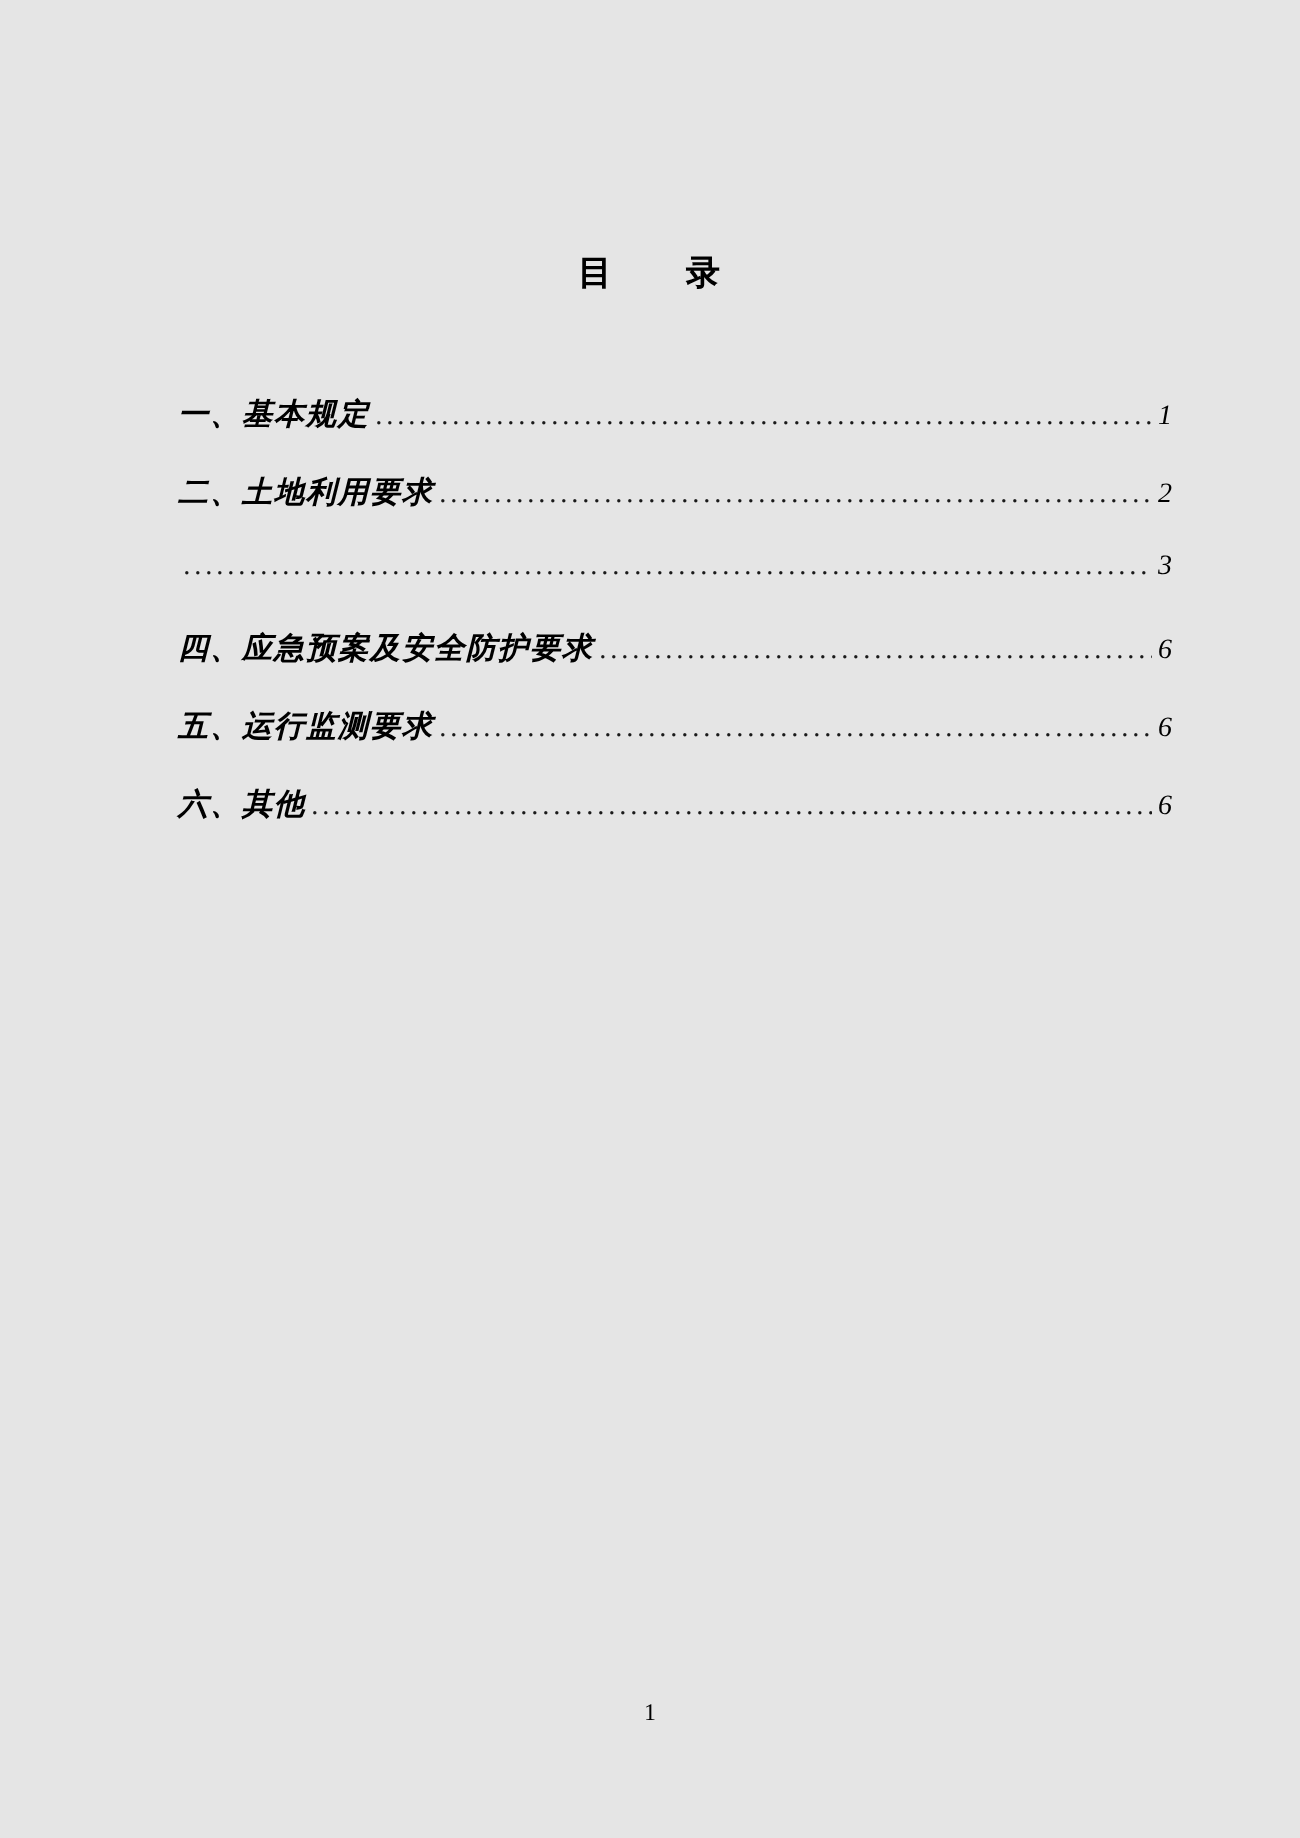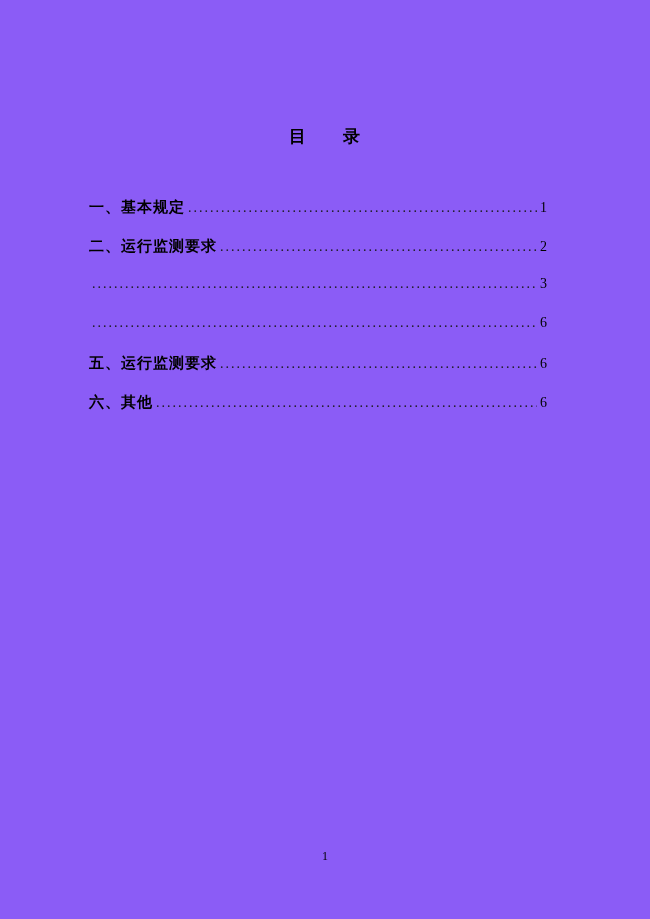--- a/index.html
+++ b/index.html
@@ -4,38 +4,39 @@
 <style>
   html, body {
     margin: 0;
     padding: 0;
     background: #ffffff;
   }
   .page {
     position: relative;
     width: 650px;
     height: 919px;
-    background: #8b5cf6;
+    background: #e5e5e5;
     color: #000000;
     font-family: "Liberation Serif", "DejaVu Serif", serif;
     overflow: hidden;
   }
   .doc-title {
     padding-top: 126px;
     text-align: center;
     font-size: 17px;
     font-weight: bold;
     line-height: 22px;
     white-space: pre;
     letter-spacing: 1px;
   }
   .toc {
     margin-top: 50px;
     margin-left: 89px;
-    margin-right: 103px;
+    margin-right: 64px;
+    font-style: italic;
   }
   .toc-row {
     display: flex;
     align-items: baseline;
     height: 20px;
     margin-bottom: 19px;
     font-size: 15px;
   }
   .toc-label {
     font-weight: bold;
@@ -78,31 +79,32 @@
 
   <div class="toc">
 
     <div class="toc-row">
       <span class="toc-label">一、基本规定</span>
       <span class="toc-dots">................................................................................................................................................................</span>
       <span class="toc-page">1</span>
     </div>
 
     <div class="toc-row">
-      <span class="toc-label">二、运行监测要求</span>
+      <span class="toc-label">二、土地利用要求</span>
       <span class="toc-dots">................................................................................................................................................................</span>
       <span class="toc-page">2</span>
     </div>
 
     <div class="toc-row">
       <span class="toc-dots">................................................................................................................................................................</span>
       <span class="toc-page">3</span>
     </div>
 
     <div class="toc-row">
+      <span class="toc-label">四、应急预案及安全防护要求</span>
       <span class="toc-dots">................................................................................................................................................................</span>
       <span class="toc-page">6</span>
     </div>
 
     <div class="toc-row">
       <span class="toc-label">五、运行监测要求</span>
       <span class="toc-dots">................................................................................................................................................................</span>
       <span class="toc-page">6</span>
     </div>
 

